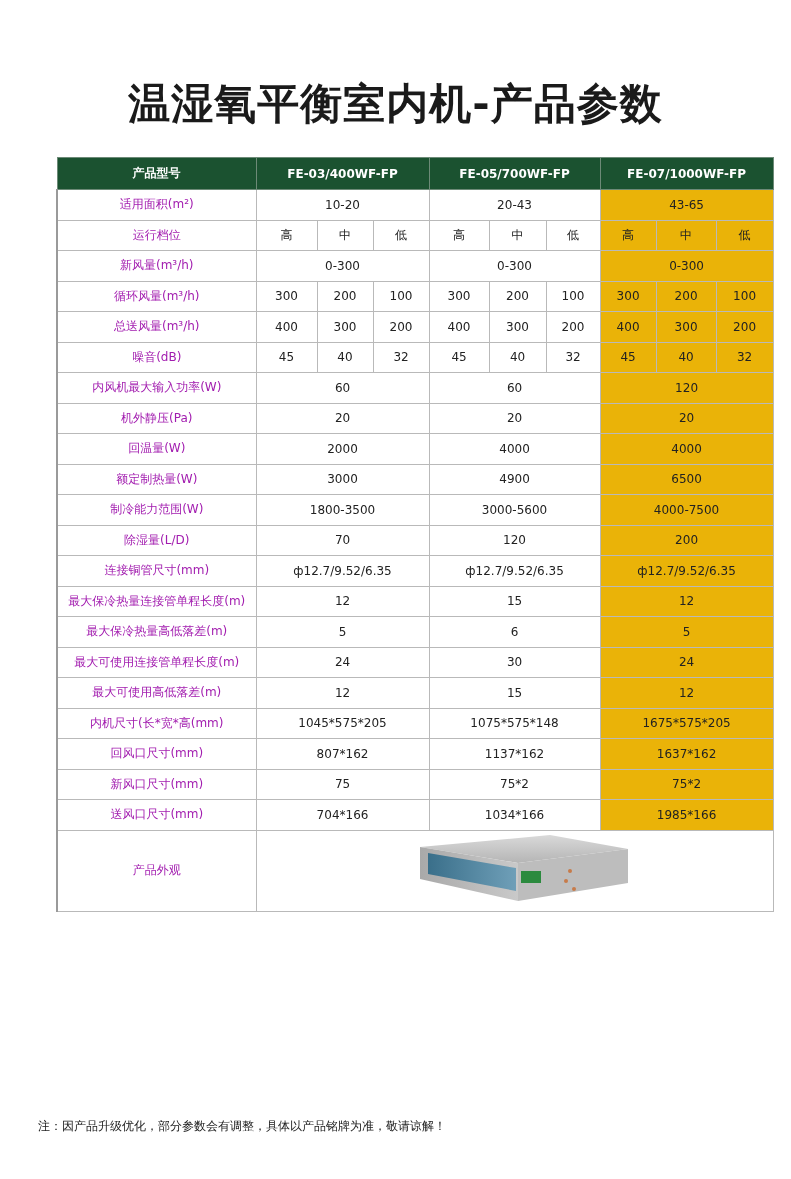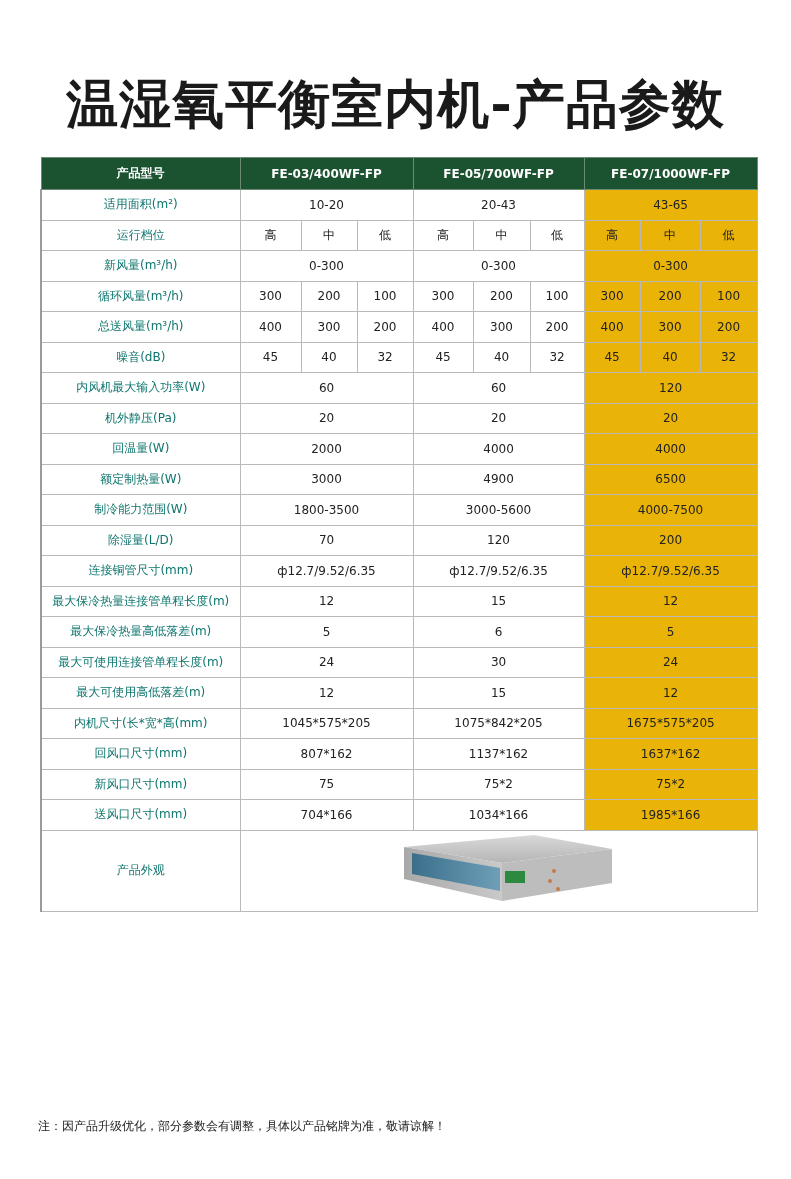--- a/index.html
+++ b/index.html
@@ -1,34 +1,34 @@
 <!DOCTYPE html>
 <html><head>
 <meta charset="utf-8">
 <style>
   html, body { margin: 0; padding: 0; background: #ffffff; }
   body { width: 791px; height: 1179px; position: relative; font-family: "DejaVu Sans", "Liberation Sans", sans-serif; color: #222; }
   .title {
     position: absolute; left: 0; top: 72px; width: 791px; text-align: center;
     font-family: "DejaVu Serif", "Liberation Serif", serif; font-weight: bold;
-    font-size: 52px; letter-spacing: 1px; color: #1a1a1a; line-height: 64px;
+    font-size: 42px; letter-spacing: 1px; color: #1a1a1a; line-height: 64px;
   }
   table.spec {
-    position: absolute; left: 40px; top: 157px; width: 716px;
+    position: absolute; left: 56px; top: 157px; width: 716px;
     border-collapse: collapse; table-layout: fixed; font-size: 12px;
   }
   table.spec td, table.spec th {
     border: 1px solid #b9b9b9; text-align: center; vertical-align: middle;
     padding: 0; height: 29.5px; overflow: hidden; white-space: nowrap;
   }
   table.spec th {
     background: #1b5230; color: #ffffff; font-weight: bold; font-size: 12px;
     height: 31px; border-color: #6d8a77;
   }
-  table.spec .label { color: #0f766e; }
+  table.spec .label { color: #a21caf; }
   table.spec .hl { background: #eab308; }
   table.spec { border: 1px solid #888; }
   .outer-left { border-left: 2px solid #9a9a9a !important; }
   .photo-row td { height: 218px; }
   .product-img { display: block; margin: 0 auto; }
   .footnote {
     position: absolute; left: 38px; top: 1118px; font-size: 12px; color: #222;
   }
 </style>
 </head>
@@ -179,21 +179,21 @@
   </tr>
   <tr>
     <td class="label outer-left">最大可使用高低落差(m)</td>
     <td colspan="3">12</td>
     <td colspan="3">15</td>
     <td colspan="3" class="hl">12</td>
   </tr>
   <tr>
     <td class="label outer-left">内机尺寸(长*宽*高(mm)</td>
     <td colspan="3">1045*575*205</td>
-    <td colspan="3">1075*842*205</td>
+    <td colspan="3">1075*575*148</td>
     <td colspan="3" class="hl">1675*575*205</td>
   </tr>
   <tr>
     <td class="label outer-left">回风口尺寸(mm)</td>
     <td colspan="3">807*162</td>
     <td colspan="3">1137*162</td>
     <td colspan="3" class="hl">1637*162</td>
   </tr>
   <tr>
     <td class="label outer-left">新风口尺寸(mm)</td>

